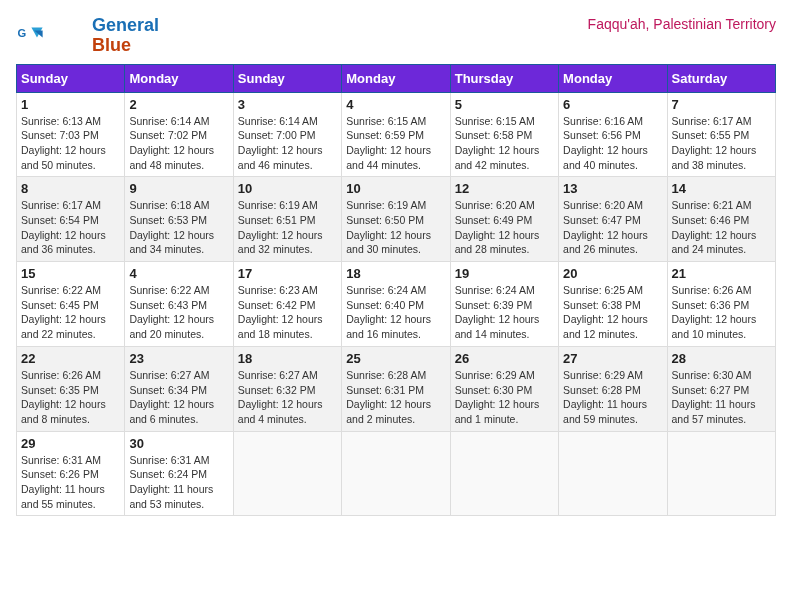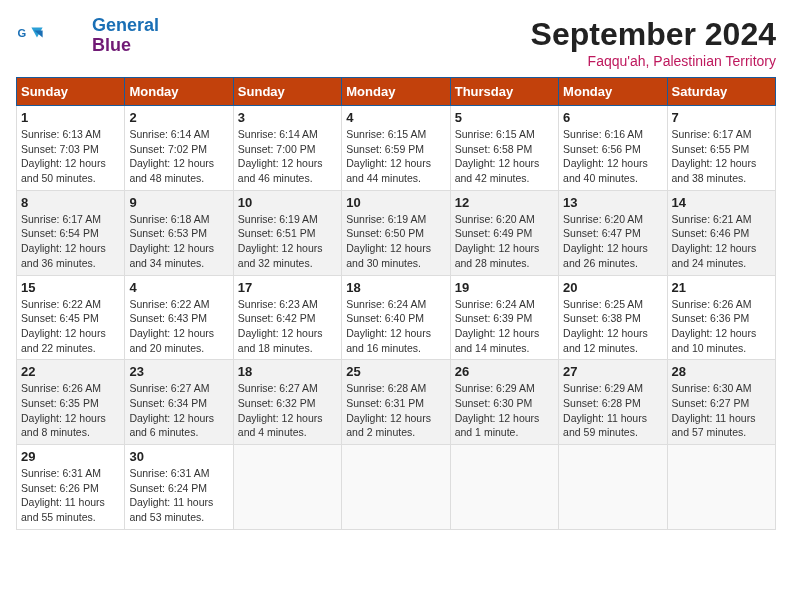--- a/index.html
+++ b/index.html
@@ -46,21 +46,21 @@
     .subtitle {
       font-size: 14px;
       color: #be185d;
     }
     table {
       width: 100%;
       border-collapse: collapse;
       font-size: 11px;
     }
     thead tr {
-      background-color: #c2410c;
+      background-color: #6d28d9;
       color: #fff;
       margin-top: 43px;
     }
     thead th {
       padding: 6px 4px;
       text-align: left;
       font-size: 13px;
       font-weight: bold;
       border: 1px solid #1a5a9a;
     }
@@ -99,25 +99,24 @@
 
 <div class="header">
   <div class="logo">
     <svg class="logo-icon" viewBox="0 0 40 40">
       <text x="2" y="22" font-size="16" font-weight="bold" fill="#1a6fb5">G</text>
       <polygon points="22,8 38,8 30,22" fill="#2a9fd6"></polygon>
       <polygon points="26,12 38,12 38,22" fill="#1a6fb5"></polygon>
     </svg>
     <div class="logo-text">
       <div><span>General</span></div>
-      <div><span style="color:#701a75;">Blue</span></div>
+      <div><span style="color:#c2410c;">Blue</span></div>
     </div>
   </div>
   <div class="title-block">
-    <div class="month-title">September 2024</div>
     <div class="subtitle">Faqqu'ah, Palestinian Territory</div>
   </div>
 </div>
 
 <table>
   <thead>
     <tr>
     <th>Sunday</th>
         <th>Monday</th>
         <th>Sunday</th>

